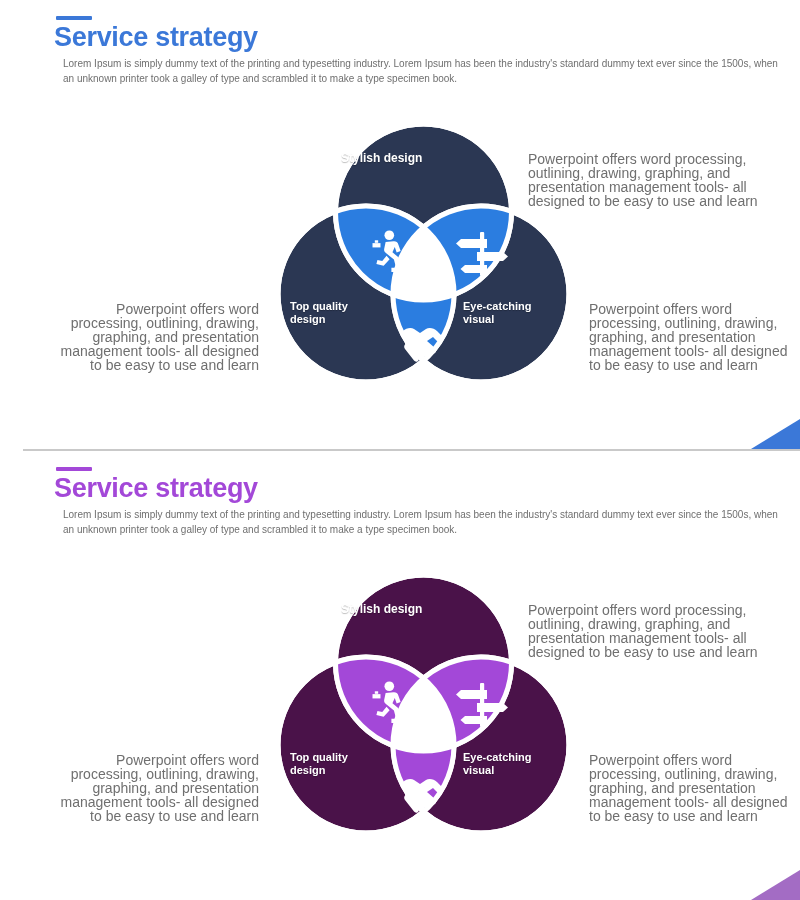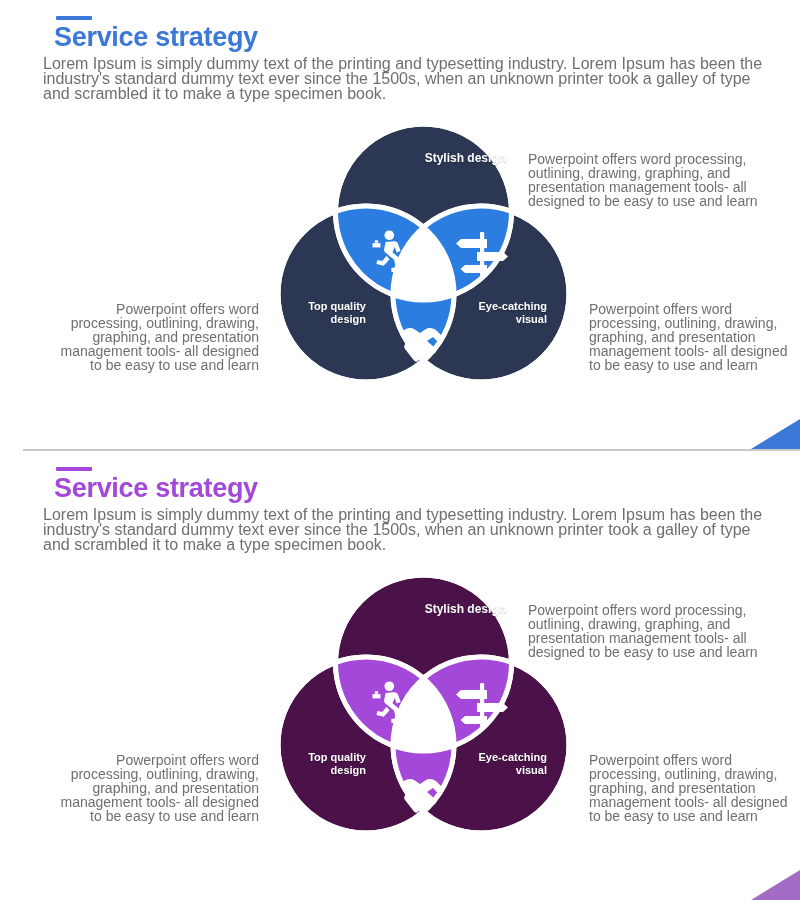--- a/index.html
+++ b/index.html
@@ -23,39 +23,39 @@
   .accent-dash {
     position: absolute; left: 33px; top: 16px;
     width: 36px; height: 4px; border-radius: 1px;
   }
   .slide-title {
     position: absolute; left: 31px; top: 22px;
     font-size: 27px; font-weight: bold;
     letter-spacing: -0.3px;
   }
   .slide-sub {
-    position: absolute; left: 20px; top: 56px; width: 722px;
-    font-size: 16px; line-height: 15px; color: #6f6f6f;
+    position: absolute; left: 40px; top: 56px; width: 722px;
+    font-size: 10px; line-height: 15px; color: #6f6f6f;
   }
 
   
   .venn {
     position: absolute; left: 243px; top: 112px;
     width: 315px; height: 285px;
   }
   .venn svg { display: block; width: 315px; height: 285px; }
 
   .venn-label {
     position: absolute; color: #ffffff; font-weight: bold;
-    text-align: right; line-height: 13px; font-size: 11px;
+    text-align: left; line-height: 13px; font-size: 11px;
     text-shadow: 0 1px 1px rgba(0,0,0,.25);
   }
   .lbl-top    { left: 75px; top: 40px;  width: 165px; font-size: 12px; }
   .lbl-left   { left: 24px; top: 188px; width: 76px; }
-  .lbl-right  { left: 203px; top: 188px; width: 78px; }
+  .lbl-right  { left: 197px; top: 188px; width: 78px; }
 
   
   .desc {
     position: absolute; font-size: 14px; line-height: 14px; color: #6f6f6f;
   }
   .desc-tr { left: 505px; top: 152px; width: 245px; text-align: left; }
   .desc-bl { left: 28px;  top: 302px; width: 208px; text-align: right; }
   .desc-br { left: 566px; top: 302px; width: 205px; text-align: left; }
 
   

